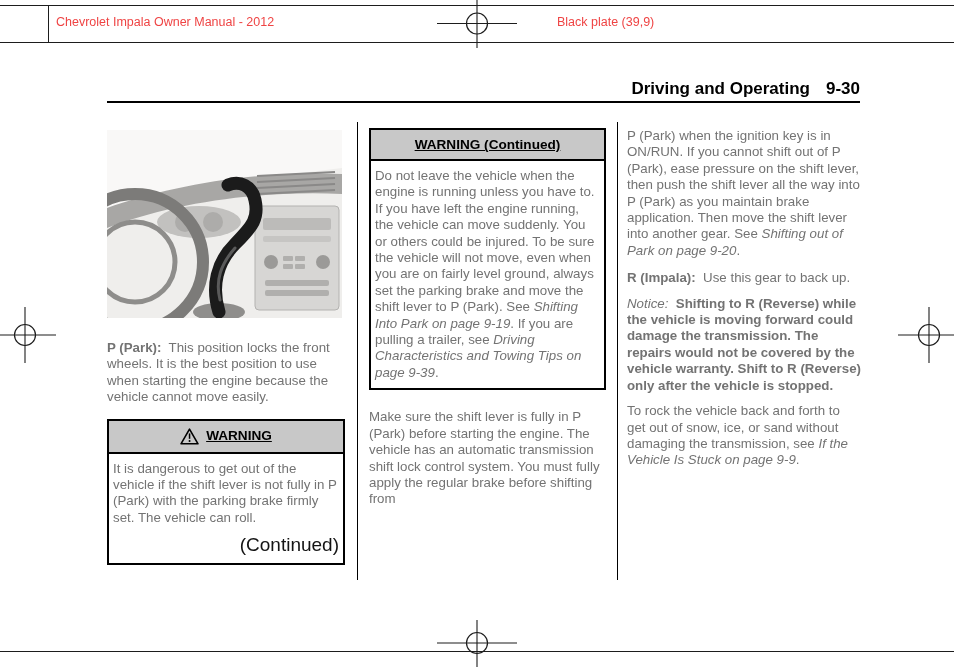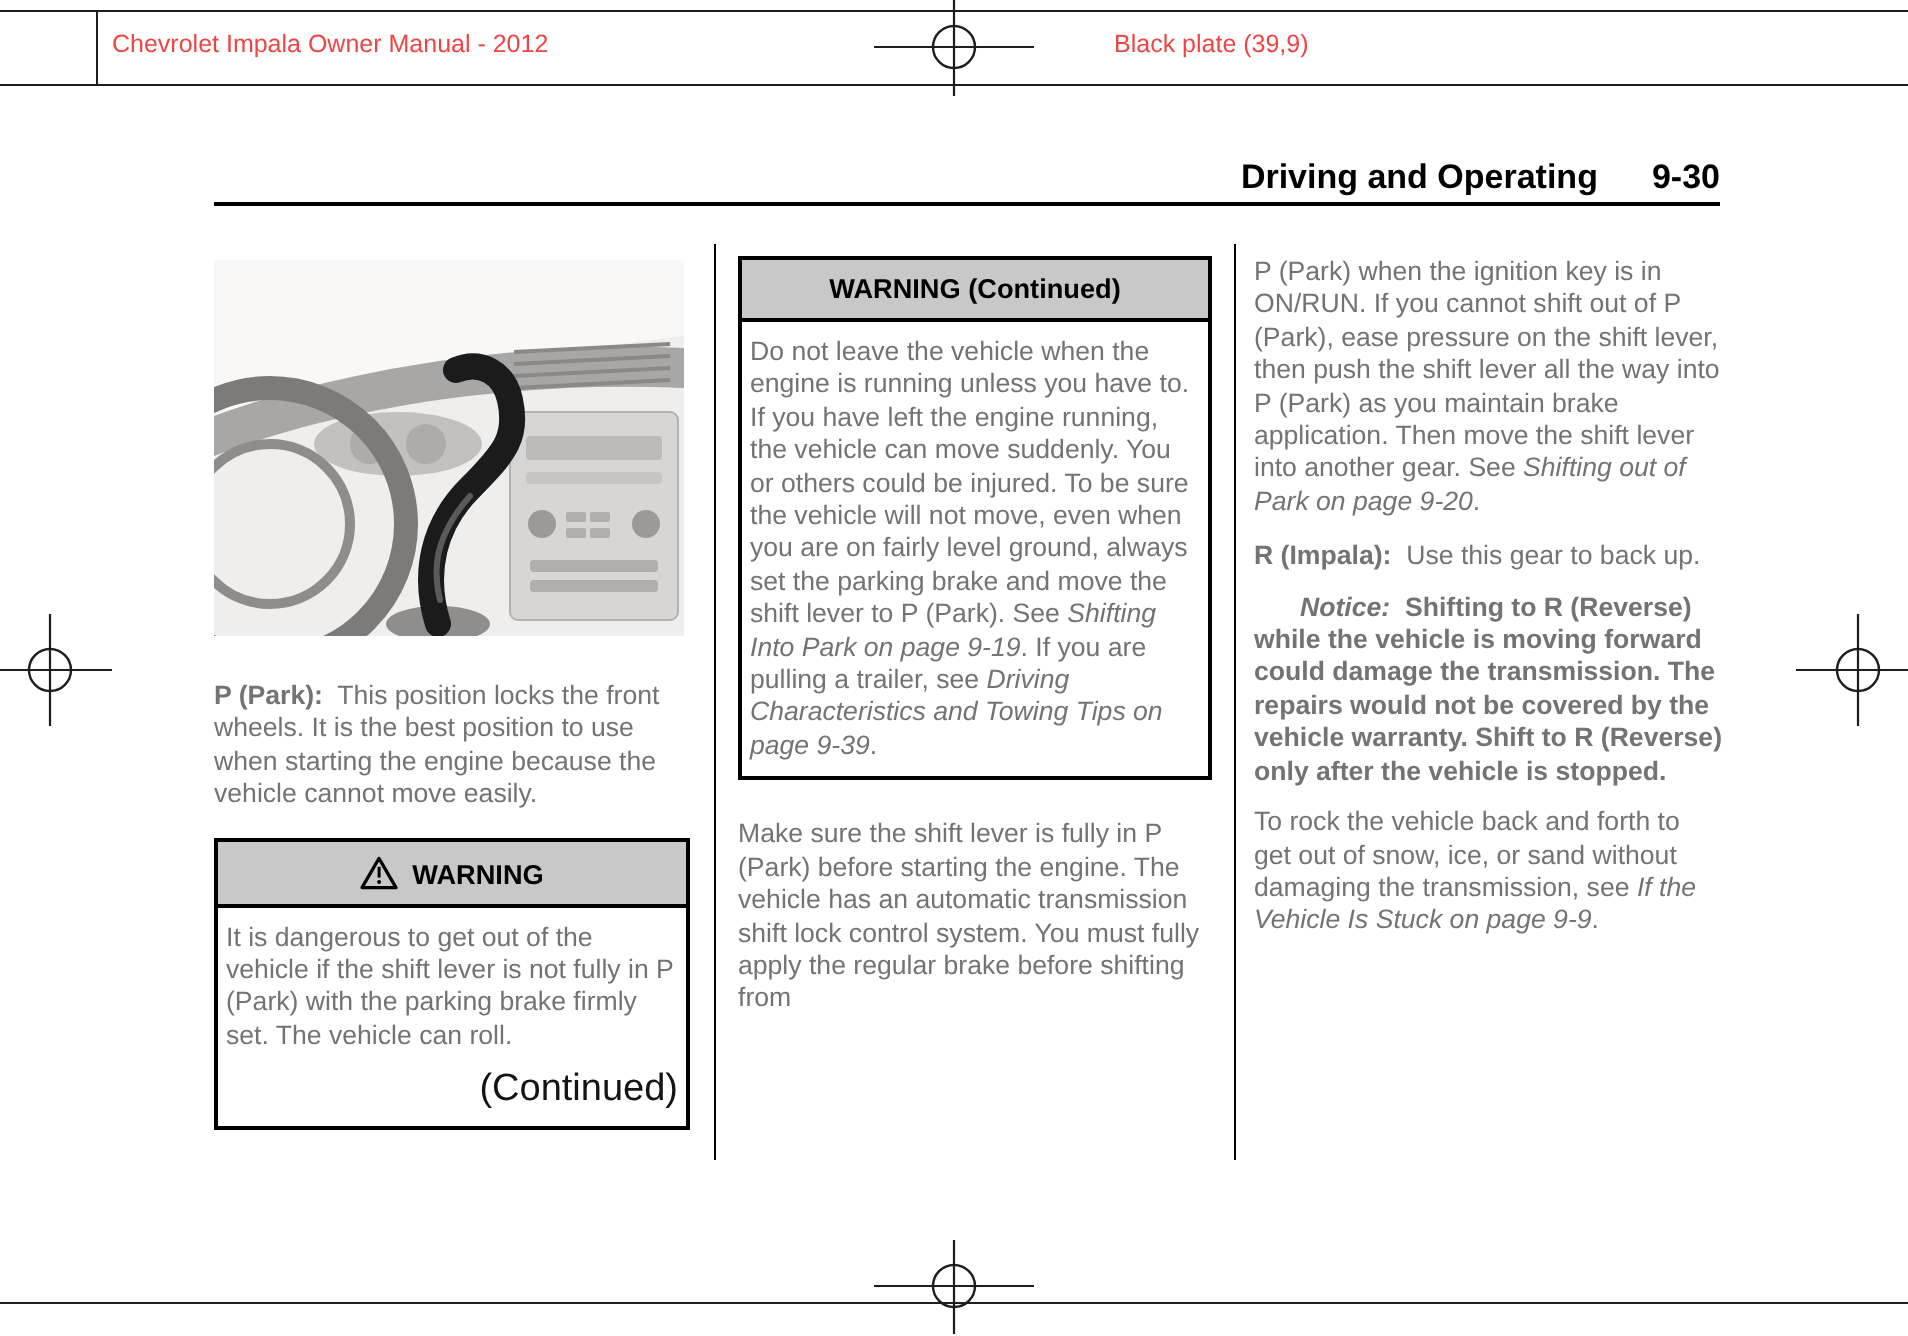--- a/index.html
+++ b/index.html
@@ -8,55 +8,55 @@
     position:relative; background:#ffffff; color:#141414;
     font-family:"Liberation Sans", sans-serif; overflow:hidden;
   }
   .hline { position:absolute; left:0; width:954px; height:1px; background:#1d1d1d; }
   .vtick { position:absolute; width:1px; background:#1d1d1d; }
   .plate-text { position:absolute; font-size:12.5px; color:#ef4444; white-space:nowrap; }
   .regmark { position:absolute; }
 
   .page-header {
     position:absolute; left:107px; top:79px; width:753px;
-    display:flex; justify-content:flex-end; align-items:baseline; gap:27px;
+    display:flex; justify-content:flex-end; align-items:baseline; gap:16px;
     font-weight:bold; font-size:17px; color:#000;
   }
   .header-rule { position:absolute; left:107px; top:101px; width:753px; height:2px; background:#000; }
 
   .vsep { position:absolute; top:122px; height:458px; width:1px; background:#000; }
   .vsep-1 { left:357px; }
   .vsep-2 { left:617px; }
 
   .col { position:absolute; top:122px; }
   .col-1 { left:107px; width:238px; }
   .col-2 { left:369px; width:237px; }
   .col-3 { left:627px; width:234px; }
 
   p.body-text { font-size:13.3px; line-height:16.4px; color:#737373; }
   .rt-b { font-weight:bold; }
   .rt-i { font-style:italic; }
-  .rt-bi { font-weight:bold; font-style:italic;margin-left:23px; }
+  .rt-bi { font-weight:normal; font-style:italic; }
 
   .illus { width:235px; height:188px; margin-top:8px; overflow:hidden; }
 
   .col-1 .para-park { margin-top:22px; }
   .col-1 .warnbox { margin-top:13px; }
   .col-2 .warnbox { margin-top:6px; }
   .col-2 .para-shift { margin-top:19px; }
   .col-3 .para-continue { margin-top:6px; }
   .col-3 .para-reverse { margin-top:11px; }
   .col-3 .para-notice { margin-top:9px; }
   .col-3 .para-rock { margin-top:9px; }
 
   .warnbox { border:2px solid #000; background:#fff; }
   .warnbox-header {
-    display:flex; align-items:flex-end; justify-content:center; gap:7px;
+    display:flex; align-items:flex-start; justify-content:center; gap:7px;
     background:var(--warn-bg, #c8c8c8); border-bottom:2px solid #000;
-    font-weight:bold; font-size:13.6px; padding:7px 0; color:#000;
+    font-weight:bold; font-size:13.6px; padding:7px 0; color:#000;text-decoration:underline;
   }
   .warnbox-body { padding:7px 4px 7px; }
   .warnbox-continued { text-align:right; font-size:19px; margin-top:8px; }
   .warn-tri { display:inline-flex; }
 </style>
 </head>
 <body>
 
 <div class="hline" style="top:5px"></div>
 <div class="hline" style="top:42px"></div>

